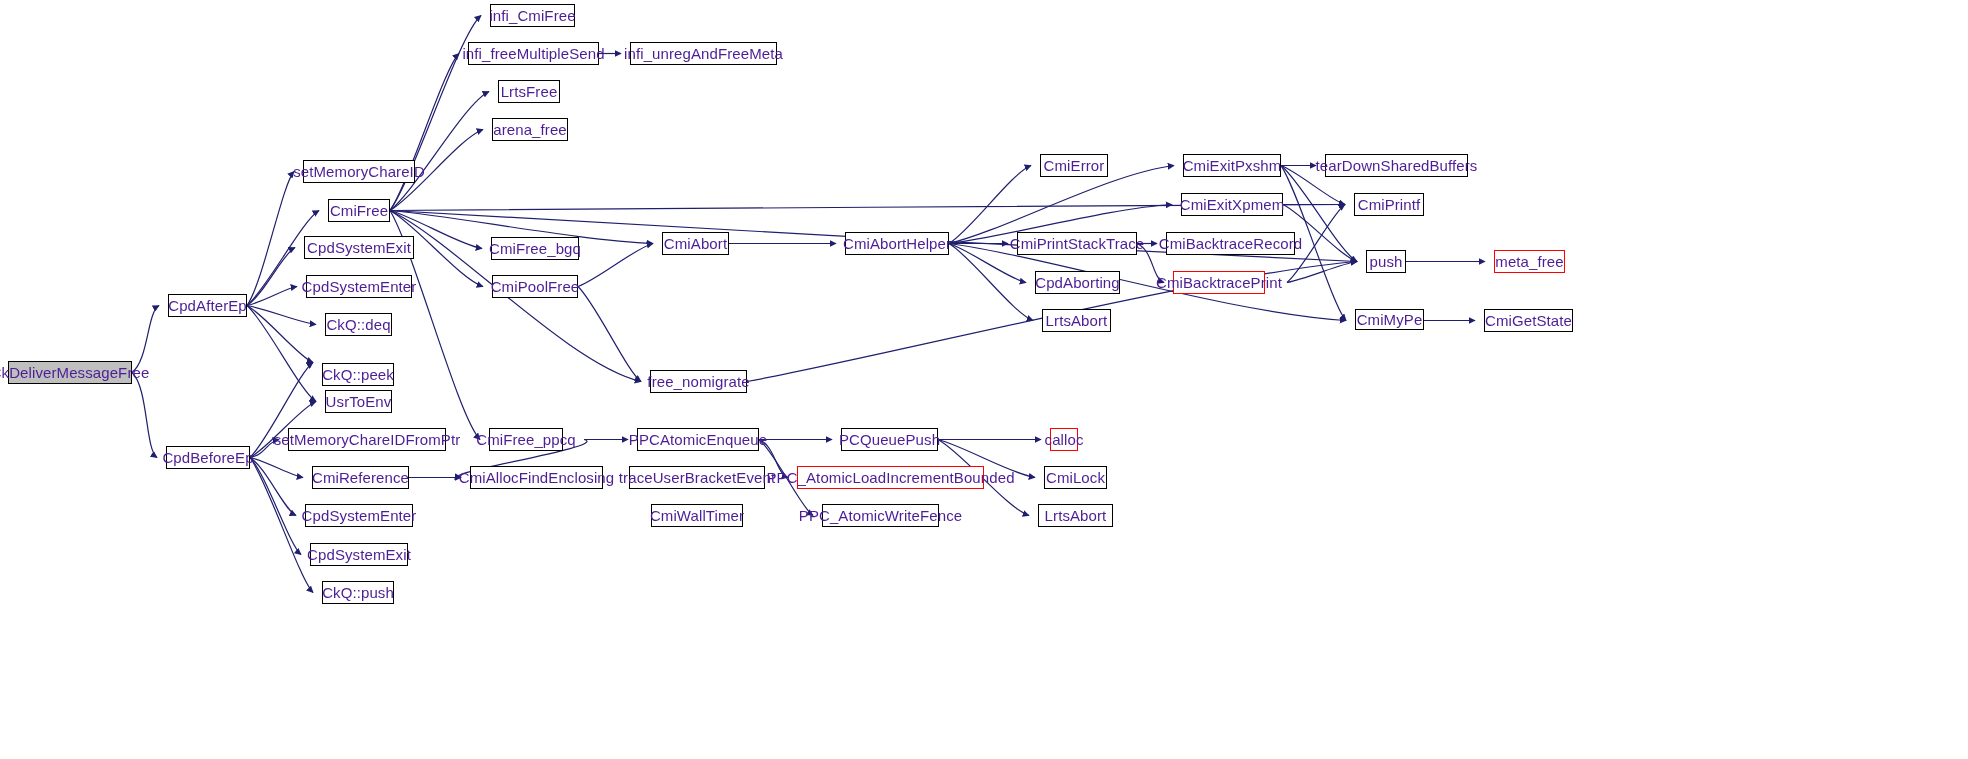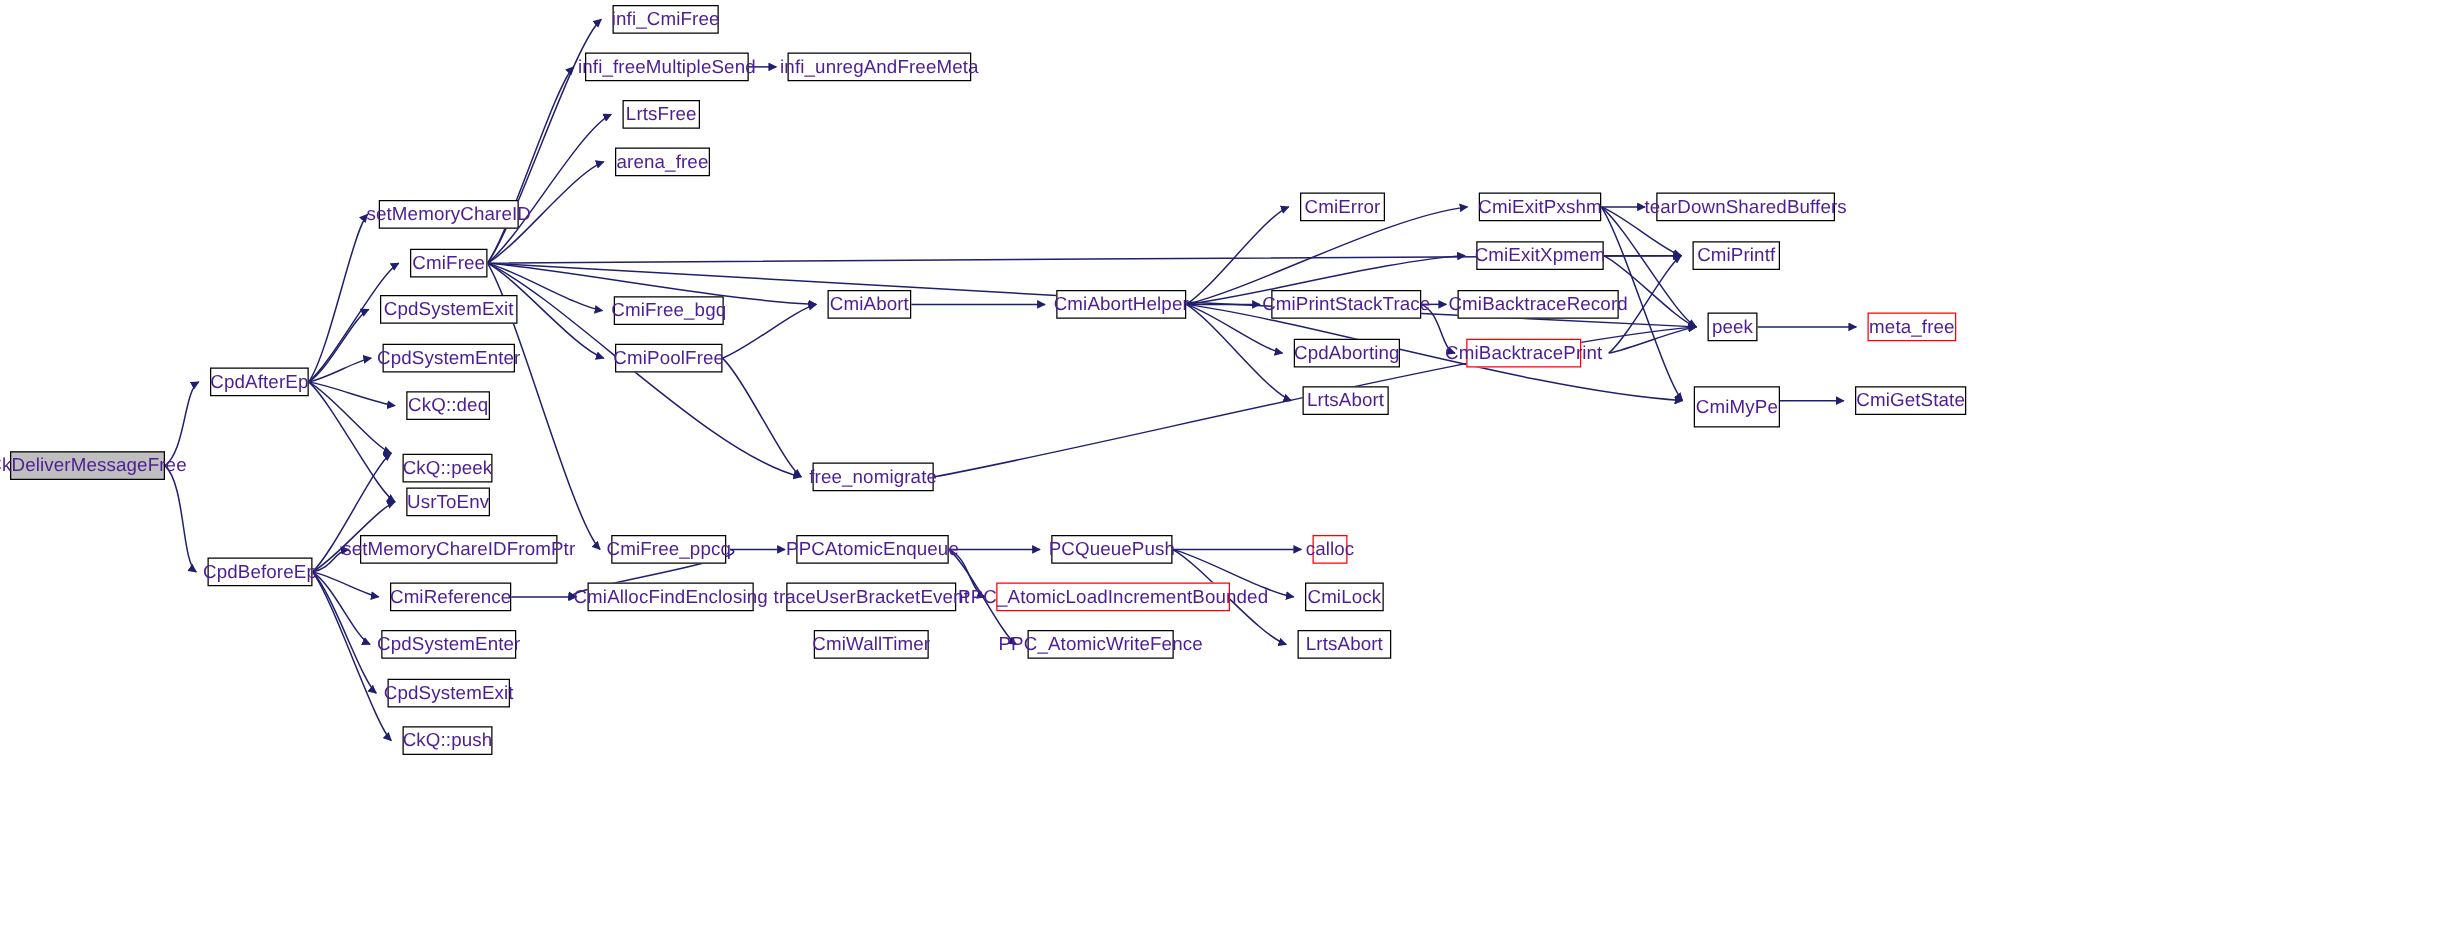--- a/index.html
+++ b/index.html
@@ -168,21 +168,21 @@
       </div>
       <div class="node" style="left: 630px; top: 42px; width: 147px; height: 23px;">
         <span>infi_unregAndFreeMeta</span>
       </div>
       <div class="node" style="left: 491px; top: 237px; width: 88px; height: 23px;">
         <span>CmiFree_bgq</span>
       </div>
       <div class="node" style="left: 492px; top: 275px; width: 86px; height: 23px;">
         <span>CmiPoolFree</span>
       </div>
-      <div class="node" style="left: 489px; top: 428px; width: 92px; height: 23px;">
+      <div class="node" style="left: 489px; top: 428px; width: 74px; height: 23px;">
         <span>CmiFree_ppcq</span>
       </div>
       <div class="node" style="left: 470px; top: 466px; width: 133px; height: 23px;">
         <span>CmiAllocFindEnclosing</span>
       </div>
       <div class="node" style="left: 662px; top: 232px; width: 67px; height: 23px;">
         <span>CmiAbort</span>
       </div>
       <div class="node" style="left: 650px; top: 370px; width: 97px; height: 23px;">
         <span>free_nomigrate</span>
@@ -232,23 +232,23 @@
       <div class="node red" style="left: 1173px; top: 271px; width: 92px; height: 23px;">
         <span>CmiBacktracePrint</span>
       </div>
       <div class="node" style="left: 1325px; top: 154px; width: 143px; height: 23px;">
         <span>tearDownSharedBuffers</span>
       </div>
       <div class="node" style="left: 1354px; top: 193px; width: 70px; height: 23px;">
         <span>CmiPrintf</span>
       </div>
       <div class="node" style="left: 1366px; top: 250px; width: 40px; height: 23px;">
-        <span>peek</span>
-      </div>
-      <div class="node" style="left: 1355px; top: 309px; width: 69px; height: 33px;">
+        <span>push</span>
+      </div>
+      <div class="node" style="left: 1355px; top: 309px; width: 69px; height: 21px;">
         <span>CmiMyPe</span>
       </div>
       <div class="node red" style="left: 1494px; top: 250px; width: 71px; height: 23px;">
         <span>meta_free</span>
       </div>
       <div class="node" style="left: 1484px; top: 309px; width: 89px; height: 23px;">
         <span>CmiGetState</span>
       </div>
       <div class="node red" style="left: 1050px; top: 428px; width: 28px; height: 23px;">
         <span>calloc</span>

